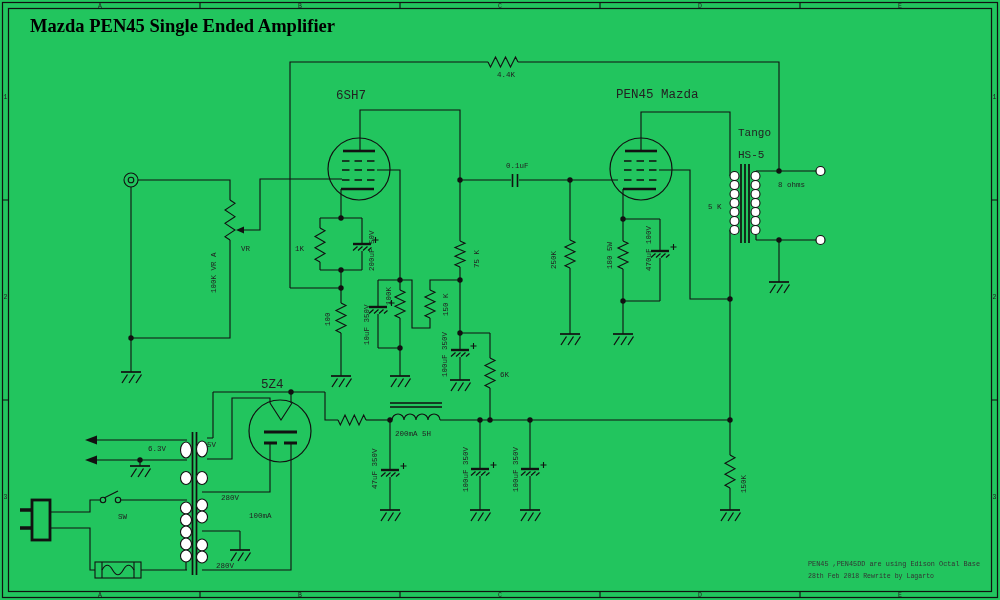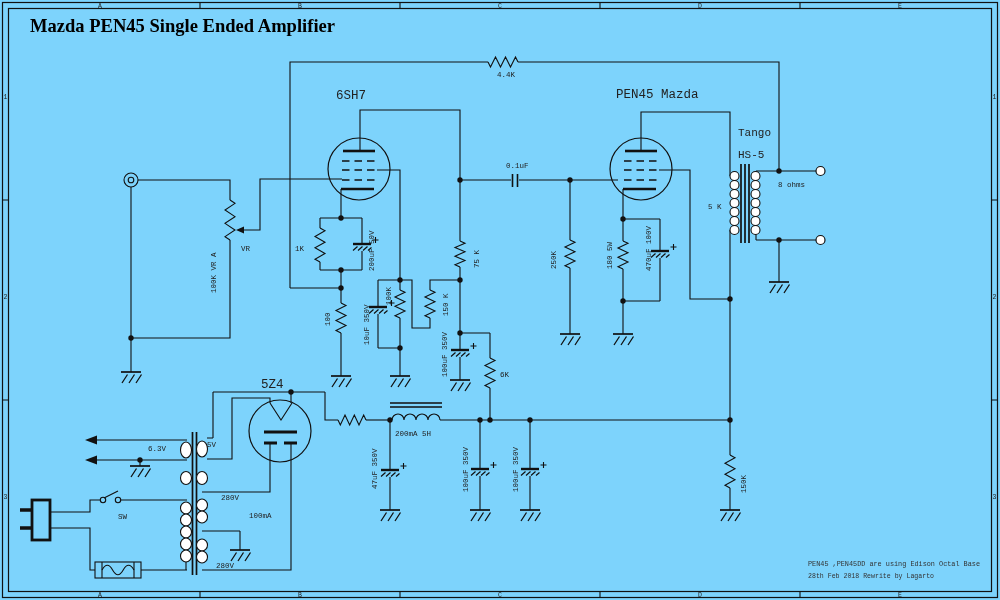--- a/index.html
+++ b/index.html
@@ -1,16 +1,16 @@
 <!DOCTYPE html>
 <html><head>
 <meta charset="utf-8">
 <style>
   html,body{margin:0;padding:0;background:#888;}
-  .page{width:1000px;height:600px;background:#7dd3fc;position:relative;margin:0 auto;}
+  .page{width:1000px;height:600px;background:#22c55e;position:relative;margin:0 auto;}
   svg{display:block;}
   .w{stroke:#111;fill:none;stroke-width:1.1;}
   .w2{stroke:#111;fill:none;stroke-width:1.6;}
   .bar{stroke:#111;fill:none;stroke-width:2.6;}
   .bar3{stroke:#111;fill:none;stroke-width:3;}
   .dash{stroke:#111;fill:none;stroke-width:1.3;stroke-dasharray:7.5 5;}
   .core{stroke:#111;fill:none;stroke-width:1.7;}
   .coil{stroke:#111;fill:#fff;stroke-width:1.1;}
   .dot{fill:#111;stroke:none;}
   .frame{stroke:#111;fill:none;stroke-width:1.2;}

